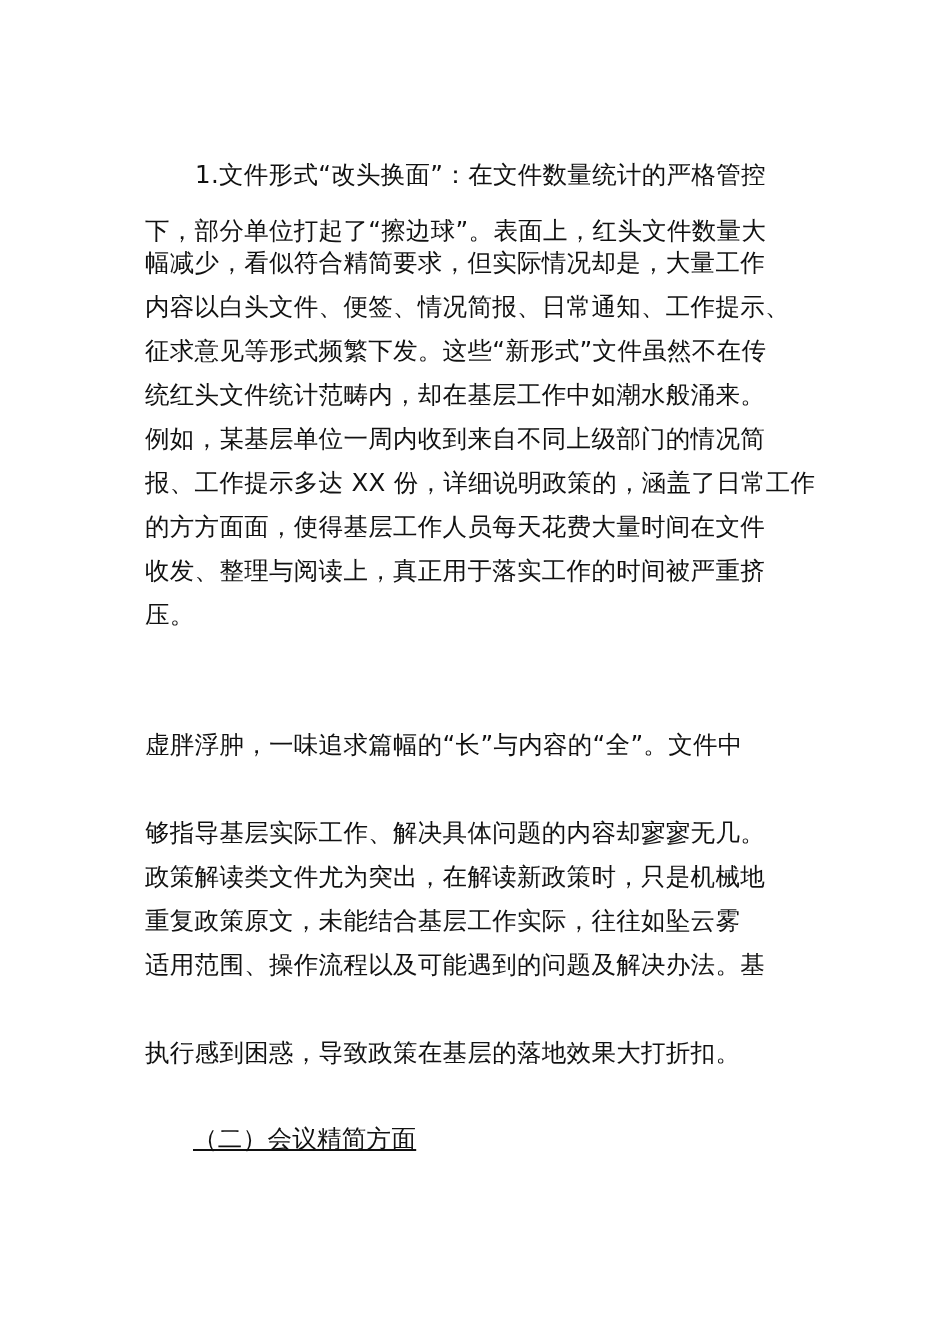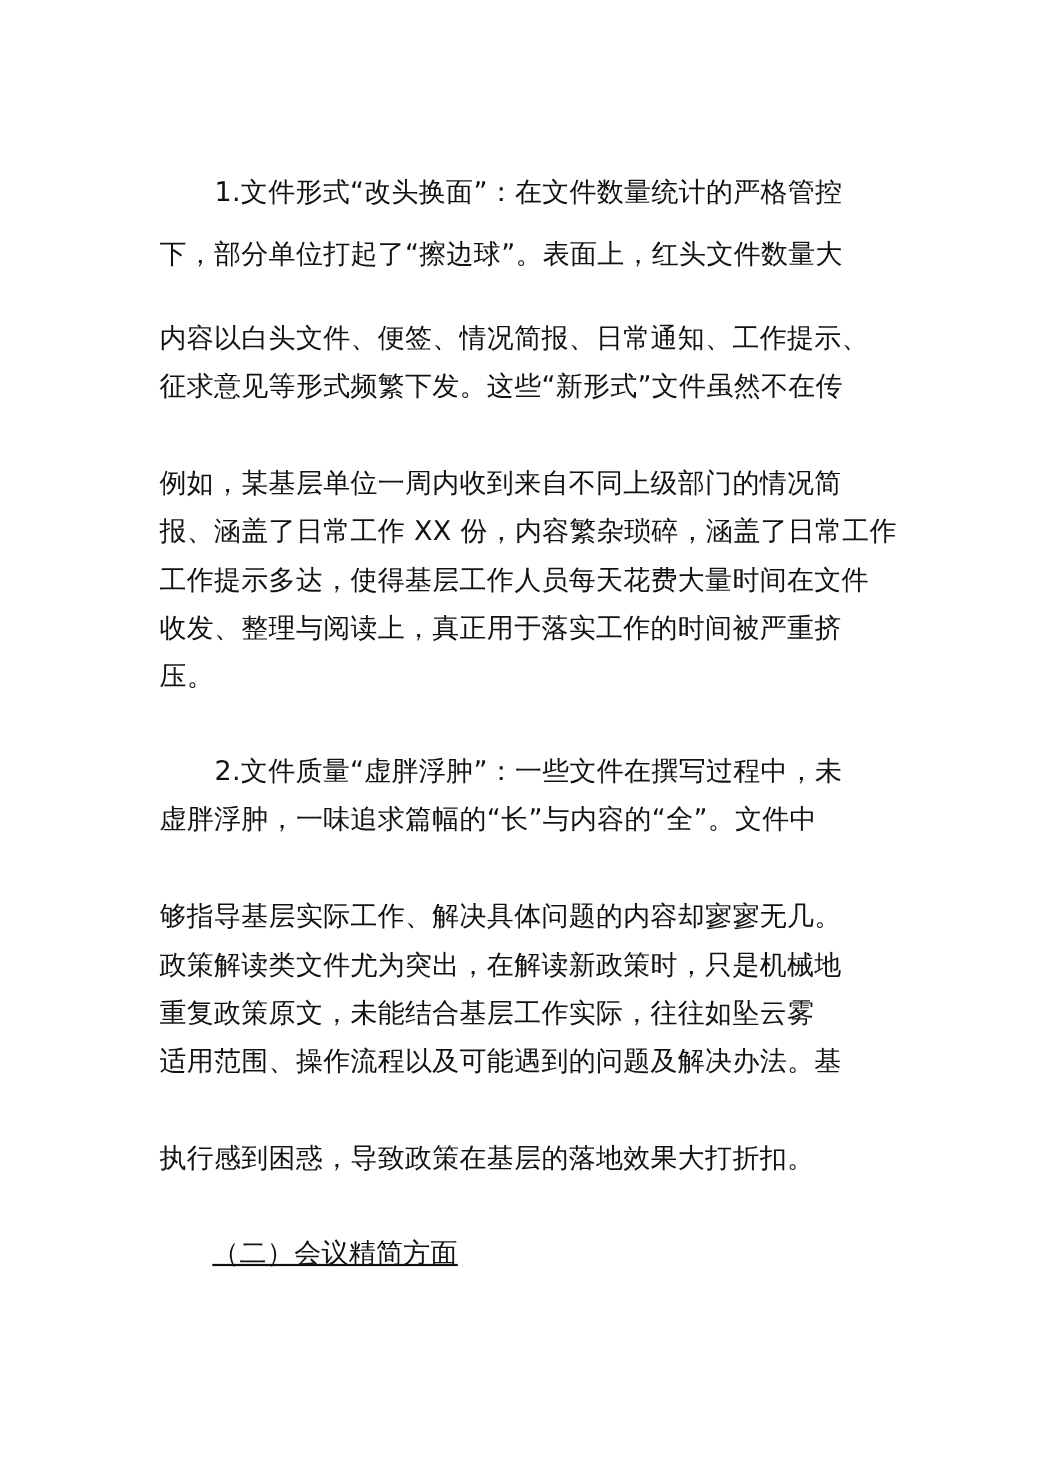--- a/index.html
+++ b/index.html
@@ -10,29 +10,30 @@
     .indent { left: 195px; }
     .heading { left: 193px; text-decoration: underline; }
   </style>
 </head>
 <body>
 
 <div class="page">
 
   <div class="line indent" style="top:160px">1.文件形式“改头换面”：在文件数量统计的严格管控</div>
   <div class="line" style="top:216px">下，部分单位打起了“擦边球”。表面上，红头文件数量大</div>
+  <div class="line" style="top:248px">幅减少，看似符合精简要求，但实际情况却是，大量工作</div>
   <div class="line" style="top:292px">内容以白头文件、便签、情况简报、日常通知、工作提示、</div>
   <div class="line" style="top:336px">征求意见等形式频繁下发。这些“新形式”文件虽然不在传</div>
+  <div class="line" style="top:380px">统红头文件统计范畴内，却在基层工作中如潮水般涌来。</div>
   <div class="line" style="top:424px">例如，某基层单位一周内收到来自不同上级部门的情况简</div>
-  <div class="line" style="top:468px">报、涵盖了日常工作 XX 份，内容繁杂琐碎，涵盖了日常工作</div>
-  <div class="line" style="top:512px">工作提示多达，使得基层工作人员每天花费大量时间在文件</div>
+  <div class="line" style="top:468px">报、工作提示多达 XX 份，详细说明政策的，涵盖了日常工作</div>
+  <div class="line" style="top:512px">的方方面面，使得基层工作人员每天花费大量时间在文件</div>
   <div class="line" style="top:556px">收发、整理与阅读上，真正用于落实工作的时间被严重挤</div>
   <div class="line" style="top:600px">压。</div>
 
-  <div class="line indent" style="top:686px">2.文件质量“虚胖浮肿”：一些文件在撰写过程中，未</div>
   <div class="line" style="top:730px">虚胖浮肿，一味追求篇幅的“长”与内容的“全”。文件中</div>
   <div class="line" style="top:818px">够指导基层实际工作、解决具体问题的内容却寥寥无几。</div>
   <div class="line" style="top:862px">政策解读类文件尤为突出，在解读新政策时，只是机械地</div>
   <div class="line" style="top:906px">重复政策原文，未能结合基层工作实际，往往如坠云雾</div>
   <div class="line" style="top:950px">适用范围、操作流程以及可能遇到的问题及解决办法。基</div>
   <div class="line" style="top:1038px">执行感到困惑，导致政策在基层的落地效果大打折扣。</div>
 
   <div class="line heading" style="top:1124px">（二）会议精简方面</div>
 </div>
 

